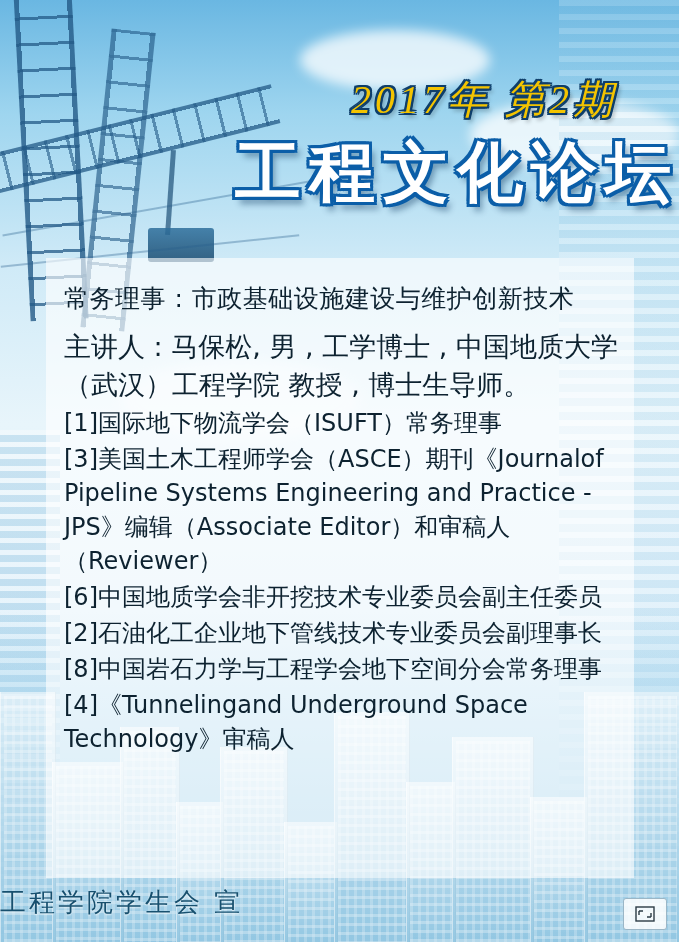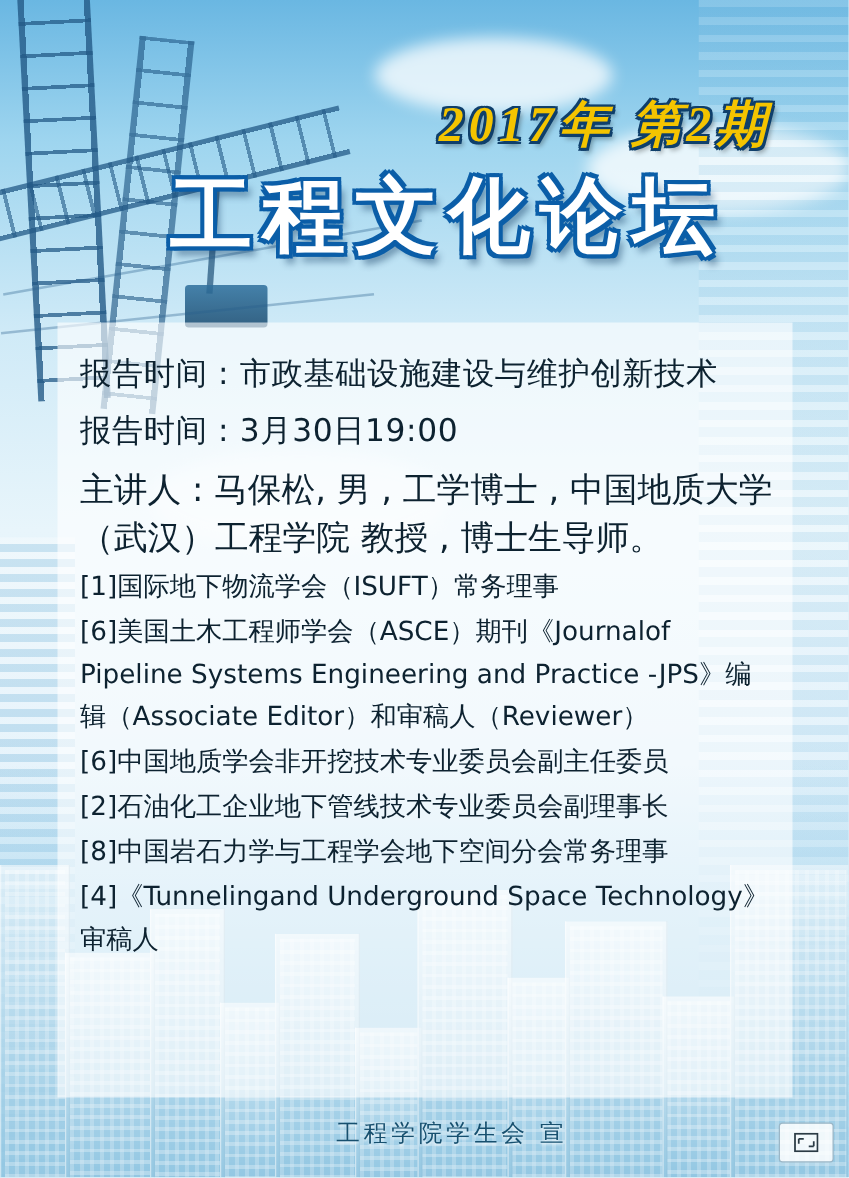--- a/index.html
+++ b/index.html
@@ -113,34 +113,34 @@
     background: repeating-linear-gradient(180deg, rgba(255,255,255,0.45) 0 5px, rgba(120,180,215,0.4) 5px 12px);
     opacity: .7;
   }
 
   
   .issue-line {
     position: absolute;
     top: 72px; right: 62px;
     font-family: "Liberation Serif", serif;
     font-style: italic;
-    font-weight: bold;
+    font-weight: normal;
     font-size: 40px;
     letter-spacing: 4px;
     color: #f4c400;
     text-shadow:
       -2px 0 #0f3f6b, 0 -2px #0f3f6b, 2px 0 #0f3f6b, 0 2px #0f3f6b,
       -2px -2px #0f3f6b, 2px -2px #0f3f6b, -2px 2px #0f3f6b, 2px 2px #0f3f6b,
       3px 4px 4px rgba(0,0,0,0.35);
     white-space: nowrap;
   }
   .main-title {
     position: absolute;
     top: 128px; left: 0; right: 0;
-    text-align: center;
+    text-align: right;
     font-family: Liberation Mono, monospace;
     font-weight: bold;
     font-size: 66px;
     letter-spacing: 8px;
     color: #ffffff;
     text-shadow:
       -3px 0 #0b5ea8, 0 -3px #0b5ea8, 3px 0 #0b5ea8, 0 3px #0b5ea8,
       -3px -3px #0b5ea8, 3px -3px #0b5ea8, -3px 3px #0b5ea8, 3px 3px #0b5ea8,
       5px 7px 6px rgba(10,50,90,0.45);
     white-space: nowrap;
@@ -168,37 +168,36 @@
     line-height: 46px;
     letter-spacing: 0.5px;
     white-space: nowrap;
   }
   .speaker {
     font-size: 27px;
     line-height: 38px;
     margin-top: 6px;
   }
   .item {
-    font-size: 21px;
+    font-size: 24px;
     line-height: 34px;
     margin-top: 2px;
   }
 
   
   .footer {
     position: absolute;
     left: 0; right: 0;
     bottom: 22px;
-    text-align: center;
+    text-align: left;
     font-family: "DejaVu Serif", serif;
-    font-size: 19px;
+    font-size: 26px;
     letter-spacing: 3px;
     color: #17506f;
     text-shadow: 0 1px 2px rgba(255,255,255,0.8);
-    padding-left: 44px;
   }
   .fs-badge {
     position: absolute;
     right: 12px;
     bottom: 12px;
     width: 42px;
     height: 30px;
     background: rgba(255,255,255,0.85);
     border: 1px solid #9bb6c6;
     border-radius: 3px;
@@ -243,26 +242,25 @@
       <div class="bldg" style="left:530px;width:56px;  height:145px;"></div>
       <div class="bldg" style="left:584px;width:95px;  height:250px;"></div>
     </div>
   </div>
 
   <div class="issue-line">2017年  第2期</div>
 
   <div class="main-title">工程文化论坛</div>
 
   <div class="panel">
-    <div class="row big">报告时间 : 市政基础设施建设与维护创新技术</div>
-    <div class="row big">报告时间 : 3月30日19:00</div>
+    <div class="row big">常务理事 : 市政基础设施建设与维护创新技术</div>
     <div class="row speaker">主讲人 : 马保松, 男 , 工学博士 , 中国地质大学（武汉）工程学院 教授 , 博士生导师。</div>
 
     <div class="row item">[1]国际地下物流学会（ISUFT）常务理事</div>
-    <div class="row item">[6]美国土木工程师学会（ASCE）期刊《Journalof Pipeline Systems Engineering and Practice -JPS》编辑（Associate Editor）和审稿人（Reviewer）</div>
+    <div class="row item">[3]美国土木工程师学会（ASCE）期刊《Journalof Pipeline Systems Engineering and Practice -JPS》编辑（Associate Editor）和审稿人（Reviewer）</div>
     <div class="row item">[6]中国地质学会非开挖技术专业委员会副主任委员</div>
     <div class="row item">[2]石油化工企业地下管线技术专业委员会副理事长</div>
     <div class="row item">[8]中国岩石力学与工程学会地下空间分会常务理事</div>
     <div class="row item">[4]《Tunnelingand Underground Space Technology》审稿人</div>
   </div>
 
   <div class="footer">工程学院学生会  宣</div>
 
   <div class="fs-badge">
     <svg width="20" height="16" viewBox="0 0 20 16" aria-hidden="true">

